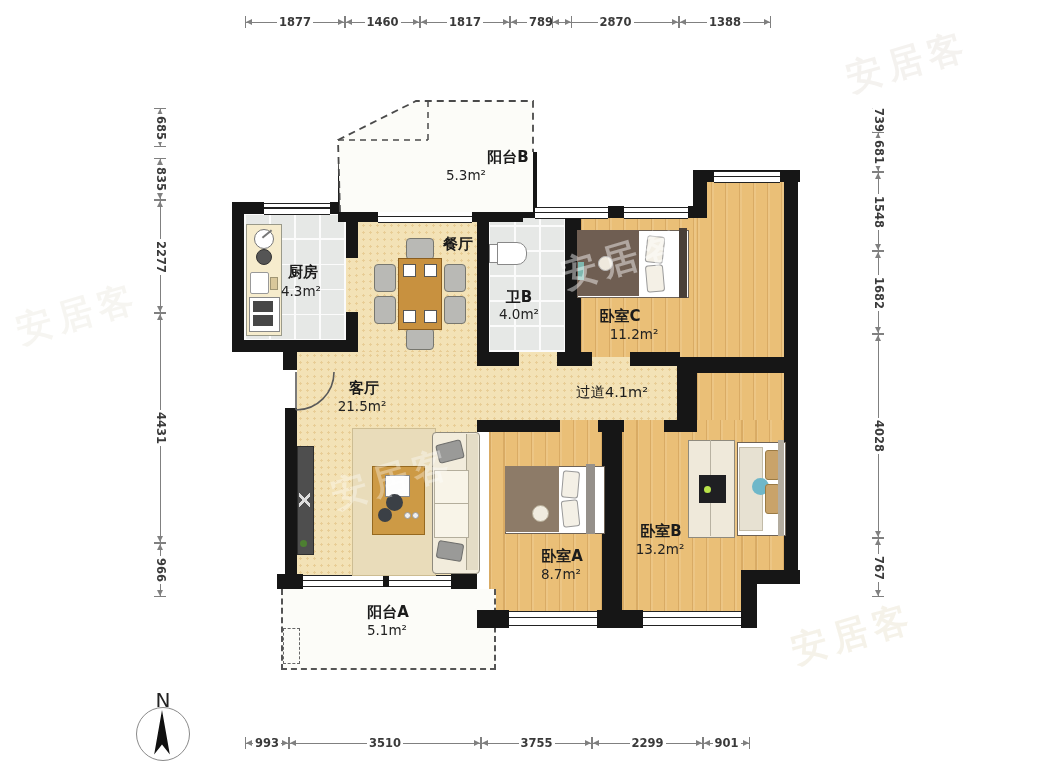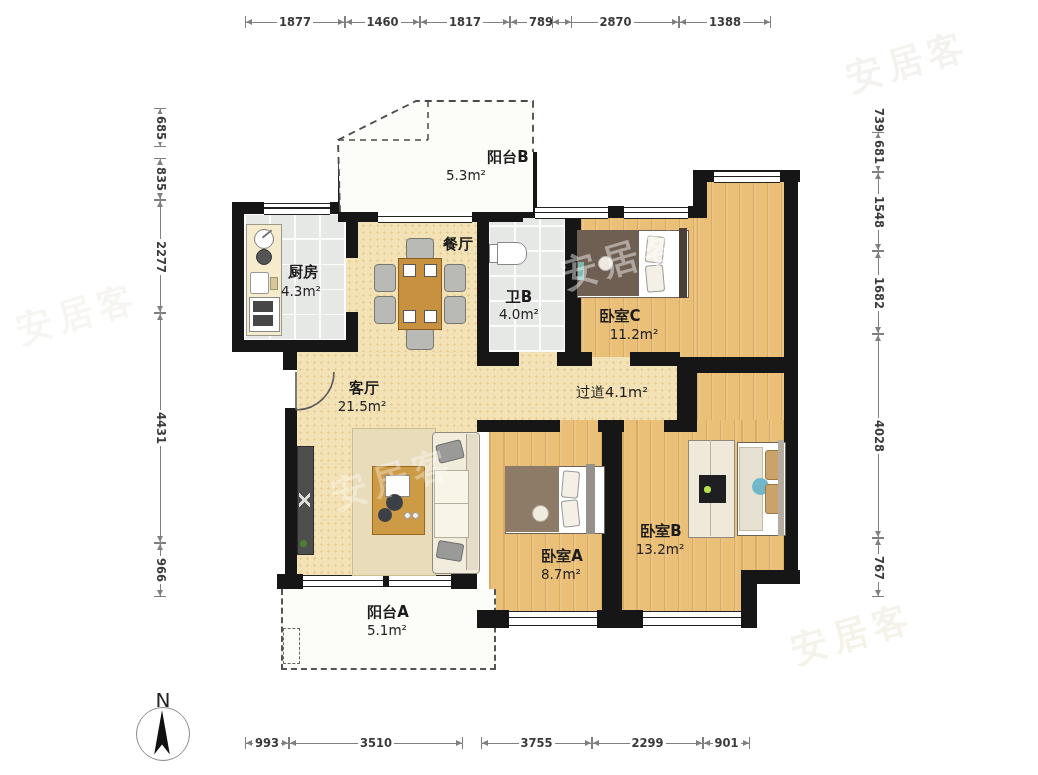--- a/index.html
+++ b/index.html
@@ -354,21 +354,21 @@
     </div>
 
   <div class="dimh" style="left:245px;top:735px;width:44px;">
       <div class="ln"></div>
       <div class="tk1"></div>
       <div class="tk2"></div>
       <div class="a1"></div>
       <div class="a2"></div>
       <span class="lb">993</span>
     </div>
-  <div class="dimh" style="left:289px;top:735px;width:174px;">
+  <div class="dimh" style="left:289px;top:735px;width:192px;">
       <div class="ln"></div>
       <div class="tk1"></div>
       <div class="tk2"></div>
       <div class="a1"></div>
       <div class="a2"></div>
       <span class="lb">3510</span>
     </div>
   <div class="dimh" style="left:481px;top:735px;width:111px;">
       <div class="ln"></div>
       <div class="tk1"></div>

